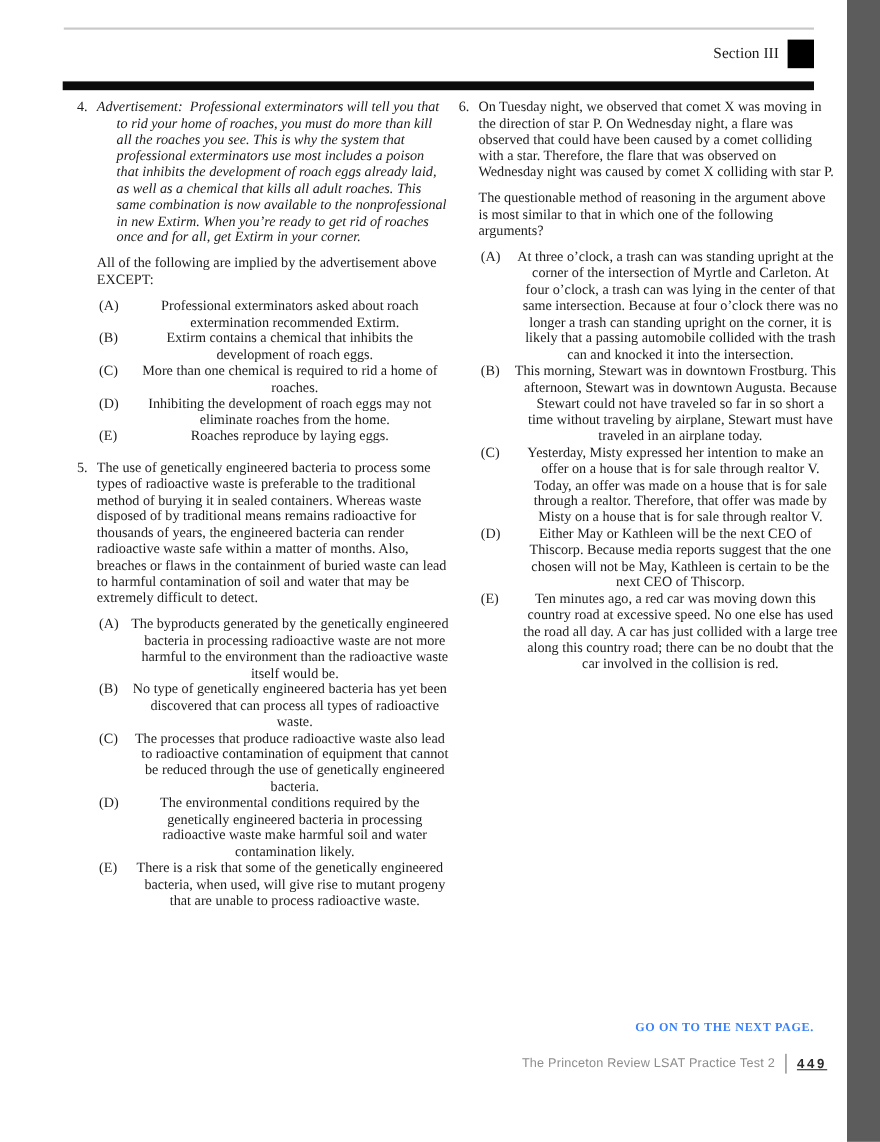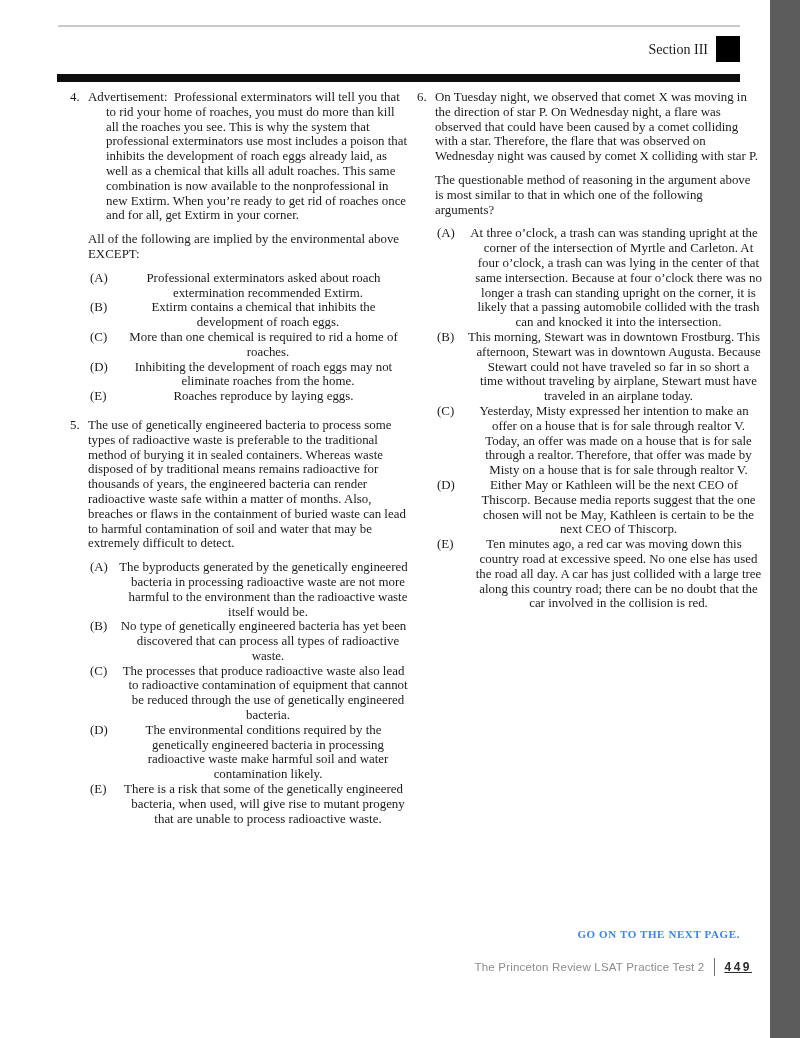--- a/index.html
+++ b/index.html
@@ -37,21 +37,21 @@
     text-align: left;
   }
   .col-left  { left: 70px;  width: 338px; }
   .col-right { left: 417px; width: 345px; }
 
   .question { display: flex; margin-bottom: 14px; }
   .qnum  { flex: none; width: 18px; }
   .qbody { flex: 1; min-width: 0; }
 
   .stem, .prompt { margin: 0 0 9px 0; }
-  .stem-hang { padding-left: 18px; text-indent: -18px; }
+  .stem-hang { padding-left: 18px; text-indent: -18px; font-style: italic; }
 
   .choice { display: flex; padding-left: 2px; }
   .choice-label { flex: none; width: 29px; }
   .choice-text  { flex: 1; min-width: 0; padding-left: 9px; text-indent: -9px; text-align: center; }
 
   
   .go-on {
     position: absolute; top: 928px; right: 60px;
     font-size: 11px; font-weight: bold; letter-spacing: 0.6px;
     color: #3b82f6;
@@ -85,21 +85,21 @@
 <div class="section-label">Section III</div>
 <div class="section-square"></div>
 <div class="header-bar"></div>
 
 <div class="col col-left">
 
   <div class="question">
     <div class="qnum">4.</div>
     <div class="qbody">
       <p class="stem stem-hang">Advertisement:&nbsp; Professional exterminators will tell you that to rid your home of roaches, you must do more than kill all the roaches you see. This is why the system that professional exterminators use most includes a poison that inhibits the development of roach eggs already laid, as well as a chemical that kills all adult roaches. This same combination is now available to the nonprofessional in new Extirm. When you’re ready to get rid of roaches once and for all, get Extirm in your corner.</p>
-      <p class="prompt">All of the following are implied by the environmental above EXCEPT:</p>
+      <p class="prompt">All of the following are implied by the advertisement above EXCEPT:</p>
       <div class="choice">
         <div class="choice-label">(A)</div>
         <div class="choice-text">Professional exterminators asked about roach extermination recommended Extirm.</div>
       </div>
       <div class="choice">
         <div class="choice-label">(B)</div>
         <div class="choice-text">Extirm contains a chemical that inhibits the development of roach eggs.</div>
       </div>
       <div class="choice">
         <div class="choice-label">(C)</div>

